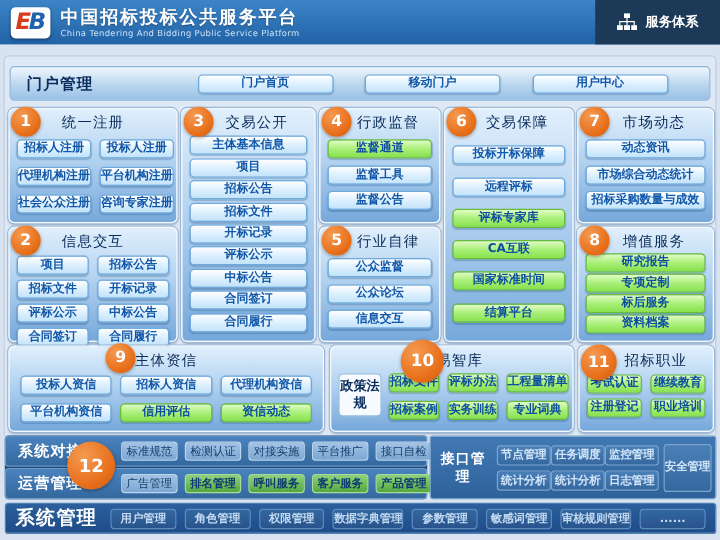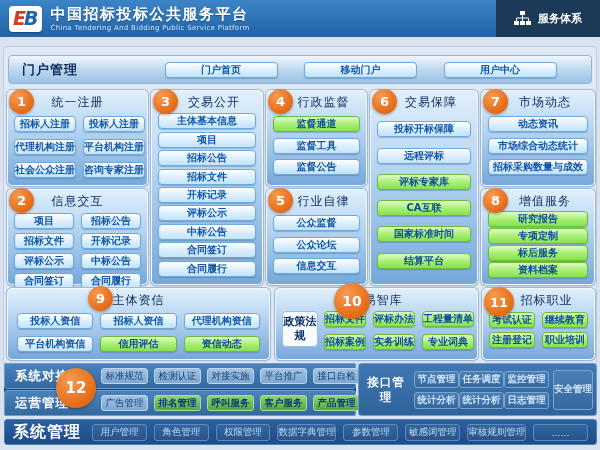--- a/index.html
+++ b/index.html
@@ -81,21 +81,21 @@
   .ib{height:17px;background:linear-gradient(180deg,#4a7fb7,#35689f);border:1px solid #7ba4cf;
     color:#d3e6f9;font-size:9.5px;font-weight:bold;border-radius:3px;display:flex;
     align-items:center;justify-content:center;cursor:pointer;white-space:nowrap}
   .security{width:40px;height:40px}
 
   .smbar{position:absolute;left:4px;top:419px;width:593px;height:26px;
     background:linear-gradient(180deg,#2b5f9e,#1e4c87);border:1px solid #4d7fb5;border-radius:3px;
     display:flex;align-items:center;gap:7px;padding:0 8px}
   .sm-label{color:#fff;font-weight:bold;font-size:16px;letter-spacing:1px;margin-right:4px;flex:none}
   .sm-btn{flex:1;height:17px;background:linear-gradient(180deg,#33679f,#29538c);
-    border:1px solid #5c8bc2;color:#c2daf2;font-size:9.5px;font-weight:normal;border-radius:3px;
+    border:1px solid #5c8bc2;color:#c2daf2;font-size:9.5px;font-weight:bold;border-radius:3px;
     display:flex;align-items:center;justify-content:center;cursor:pointer;white-space:nowrap}
 </style>
 </head>
 <body>
 
 <div id="page">
 
   <div class="header">
     <div class="logo">
       <span class="le">E</span>

